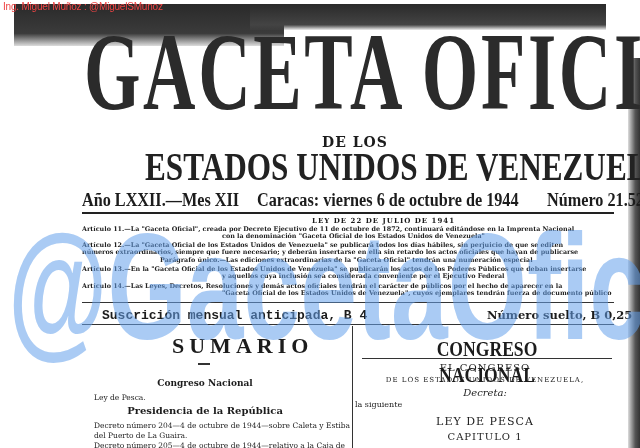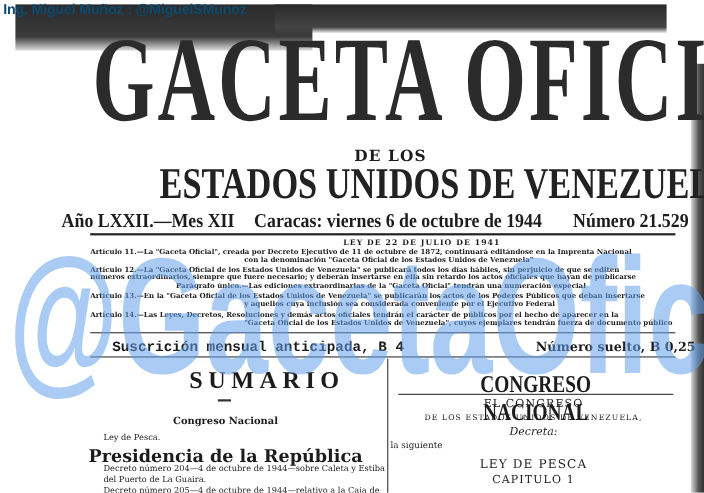--- a/index.html
+++ b/index.html
@@ -19,22 +19,22 @@
       position: absolute; left: 250px; top: 4px; width: 356px; height: 26px;
       background: linear-gradient(180deg,#2a2a2a 0%,#444 80%,rgba(90,90,90,0.1) 100%);
     }
     .right-edge {
       position: absolute; right: 0; top: 58px; width: 12px; height: 390px;
       background: linear-gradient(90deg,#ddd 0%,#555 60%,#333 100%);
     }
 
     .credit {
       position: absolute; left: 3px; top: 1px;
-      font-family: "Liberation Sans", sans-serif; font-weight: bold;
-      font-size: 13px; color: #0c4a6e; letter-spacing: -0.2px;
+      font-family: "Liberation Sans", sans-serif; font-weight: normal;
+      font-size: 10px; color: #ef4444; letter-spacing: -0.2px;
       z-index: 5;
     }
 
     .title {
       position: absolute; left: 84px; top: 22px; width: 560px;
       font-family: "Liberation Serif", serif; font-weight: bold;
       font-size: 110px; line-height: 100px; color: #2b2b2b;
       transform: scaleX(0.66); transform-origin: left top;
       letter-spacing: 4px; white-space: nowrap; z-index: 2;
     }
@@ -46,21 +46,21 @@
     .estados {
       position: absolute; left: 145px; top: 147px;
       font-family: "Liberation Serif", serif; font-weight: bold;
       font-size: 40px; line-height: 40px; color: #222;
       transform: scaleX(0.78); transform-origin: left top; white-space: nowrap;
     }
 
     .dateline {
       position: absolute; left: 82px; top: 190px; width: 530px;
       font-family: "Liberation Serif", serif; font-weight: bold; font-size: 18px;
-      display: flex; justify-content: center; white-space: nowrap;
+      display: flex; justify-content: space-between; white-space: nowrap;
     }
     .dateline span { transform: scaleX(0.9); transform-origin: left; display:inline-block; }
     .rule { position: absolute; left: 82px; width: 532px; height: 1px; background: #333; }
     .rule.thick { height: 2px; background: #222; }
 
     .ley-head {
       position: absolute; left: 312px; top: 216px;
       font-size: 7px; font-weight: bold; letter-spacing: 1px;
     }
     .art {
@@ -151,21 +151,21 @@
   <div class="rule" style="top:302px"></div>
   <div class="subs">Suscrición mensual anticipada, B 4</div>
   <div class="suelto">Número suelto, B 0,25</div>
   <div class="rule" style="top:324px"></div>
   <div class="vline"></div>
 
   <div class="sumario">SUMARIO</div>
   <div class="dash"></div>
   <div class="col-left-h" style="top:378px; font-size:9px">Congreso Nacional</div>
   <div class="left-text small" style="top:393px">Ley de Pesca.</div>
-  <div class="col-left-h" style="top:405px; font-size:16px">Presidencia de la República</div>
+  <div class="col-left-h" style="top:405px; font-size:10px">Presidencia de la República</div>
   <div class="left-text small" style="top:421px">Decreto número 204—4 de octubre de 1944—sobre Caleta y Estiba del Puerto de La Guaira.</div>
   <div class="left-text small" style="top:441px">Decreto número 205—4 de octubre de 1944—relativo a la Caja de</div>
 
   <div class="congreso-h">CONGRESO NACIONAL</div>
   <div class="rule" style="top:358px; left:362px; width:250px"></div>
   <div class="right-center de-los-est">DE LOS ESTADOS UNIDOS DE VENEZUELA,</div>
   <div class="right-center el-congreso">EL CONGRESO</div>
   <div class="right-center decreta">Decreta:</div>
   <div class="siguiente">la siguiente</div>
   <div class="right-center ley-pesca">LEY DE PESCA</div>

